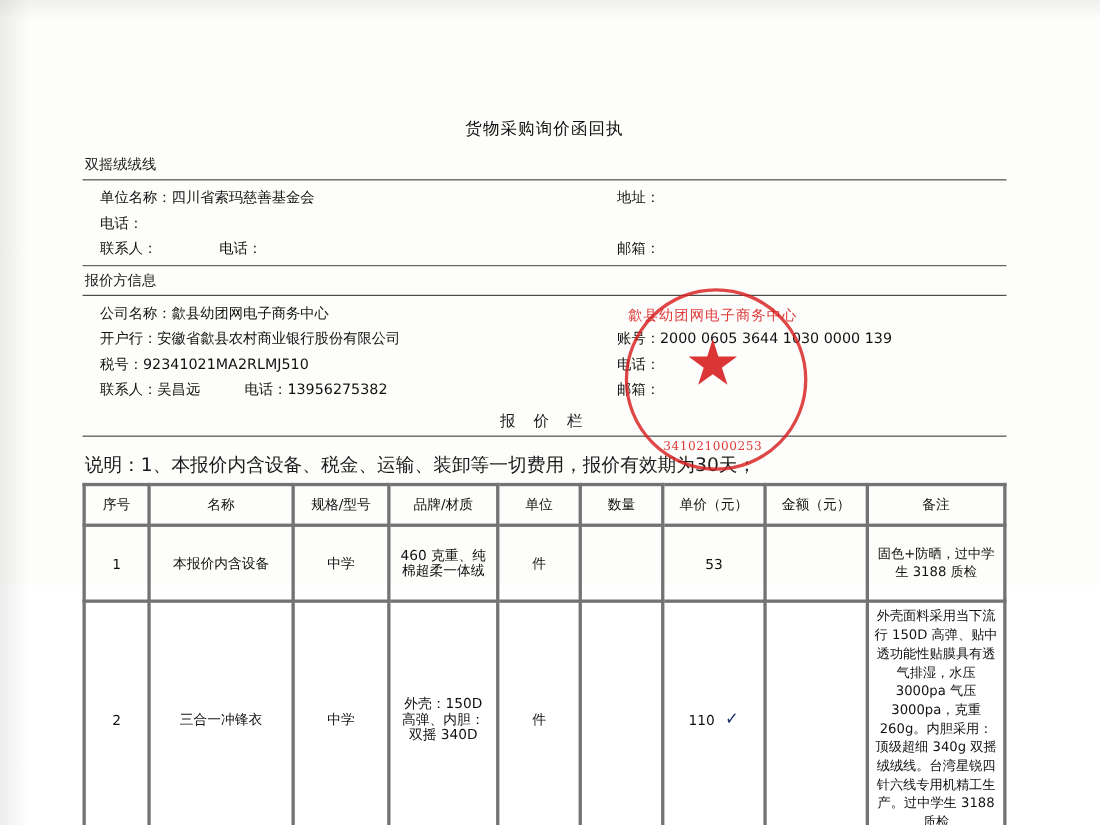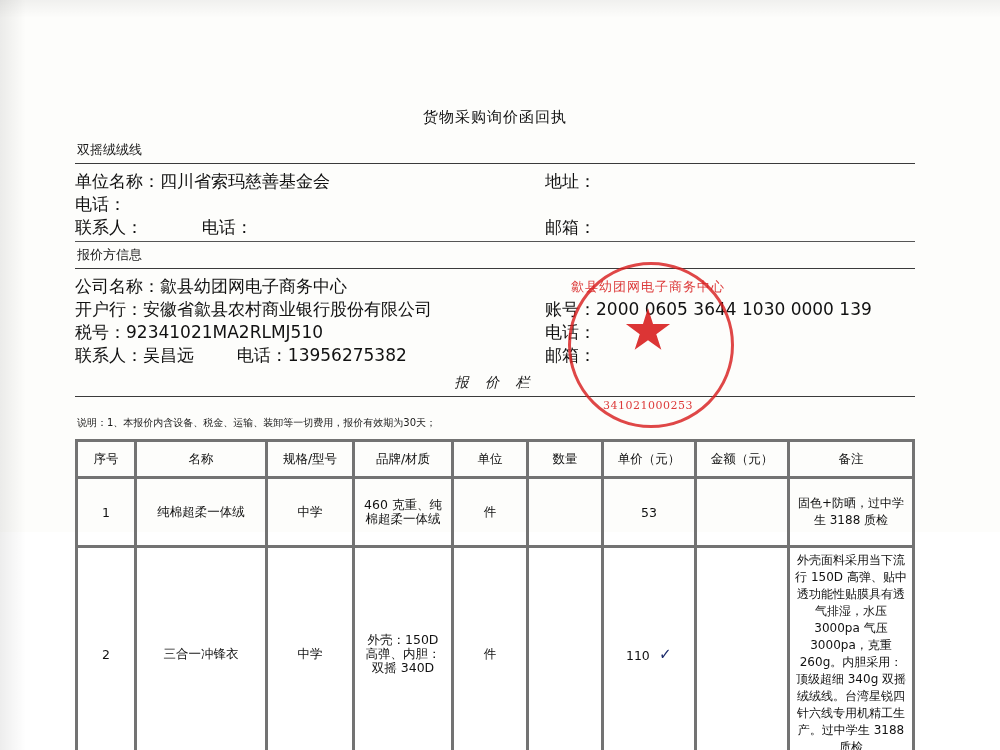--- a/index.html
+++ b/index.html
@@ -49,38 +49,37 @@
   .rule-thin {
     border-top: 1px solid #555;
     margin: 3px 0 4px 0;
   }
   .section-label {
     font-size: 13px;
     margin: 2px 0 4px 2px;
   }
   .row {
     display: flex;
-    font-size: 17px;
+    font-size: 13px;
     line-height: 22px;
-    margin: 1px 0;
+    margin: 1px 16px;
   }
   .cellA { width: 470px; white-space: nowrap; }
   .cellB { flex: 1; white-space: nowrap; }
   .lbl { color: #111; }
   .val { color: #111; }
   .inline-gap { display: inline-block; width: 16px; }
   .quote-header {
     text-align: center;
     font-size: 14px;
     letter-spacing: 6px;
     margin: 8px 0 4px 0;
-    font-style: italic;
   }
   .note {
-    font-size: 10px;
+    font-size: 17px;
     line-height: 20px;
     margin: 16px 0 6px 2px;
   }
   table.goods {
     border-collapse: collapse;
     width: 840px;
     font-size: 12.5px;
   }
   table.goods th, table.goods td {
     border: 3px solid #737373;
@@ -275,21 +274,21 @@
           <th class="col-unit">单位</th>
           <th class="col-qty">数量</th>
           <th class="col-price">单价（元）</th>
           <th class="col-amount">金额（元）</th>
           <th class="col-remark">备注</th>
         </tr>
       </thead>
       <tbody>
         <tr>
           <td class="tall">1</td>
-          <td>纯棉超柔一体绒</td>
+          <td>本报价内含设备</td>
           <td>中学</td>
           <td class="brandcell">460 克重、纯棉超柔一体绒</td>
           <td>件</td>
           <td></td>
           <td>53</td>
           <td></td>
           <td class="remarkcell">固色+防晒，过中学生 3188 质检</td>
         </tr>
         <tr>
           <td class="tall2">2</td>

